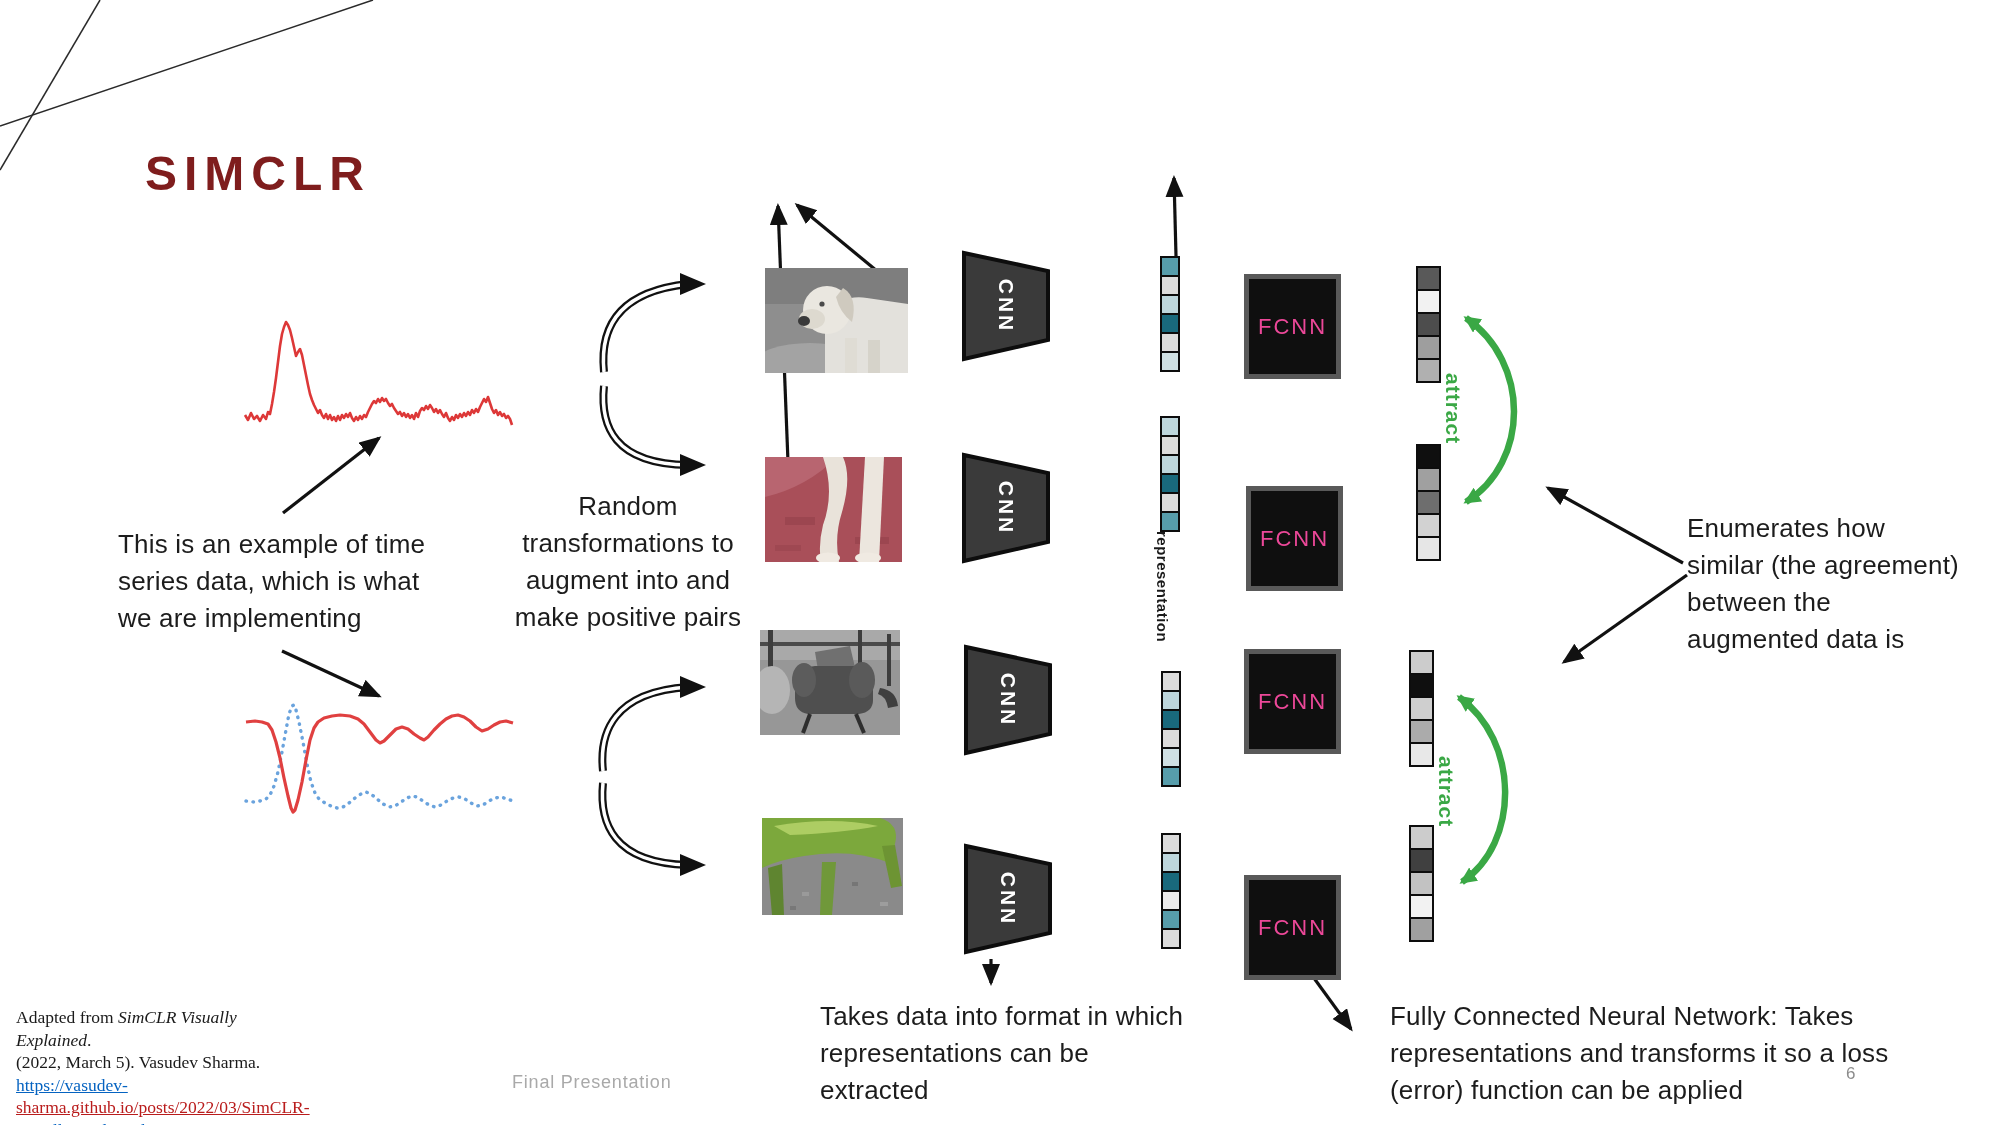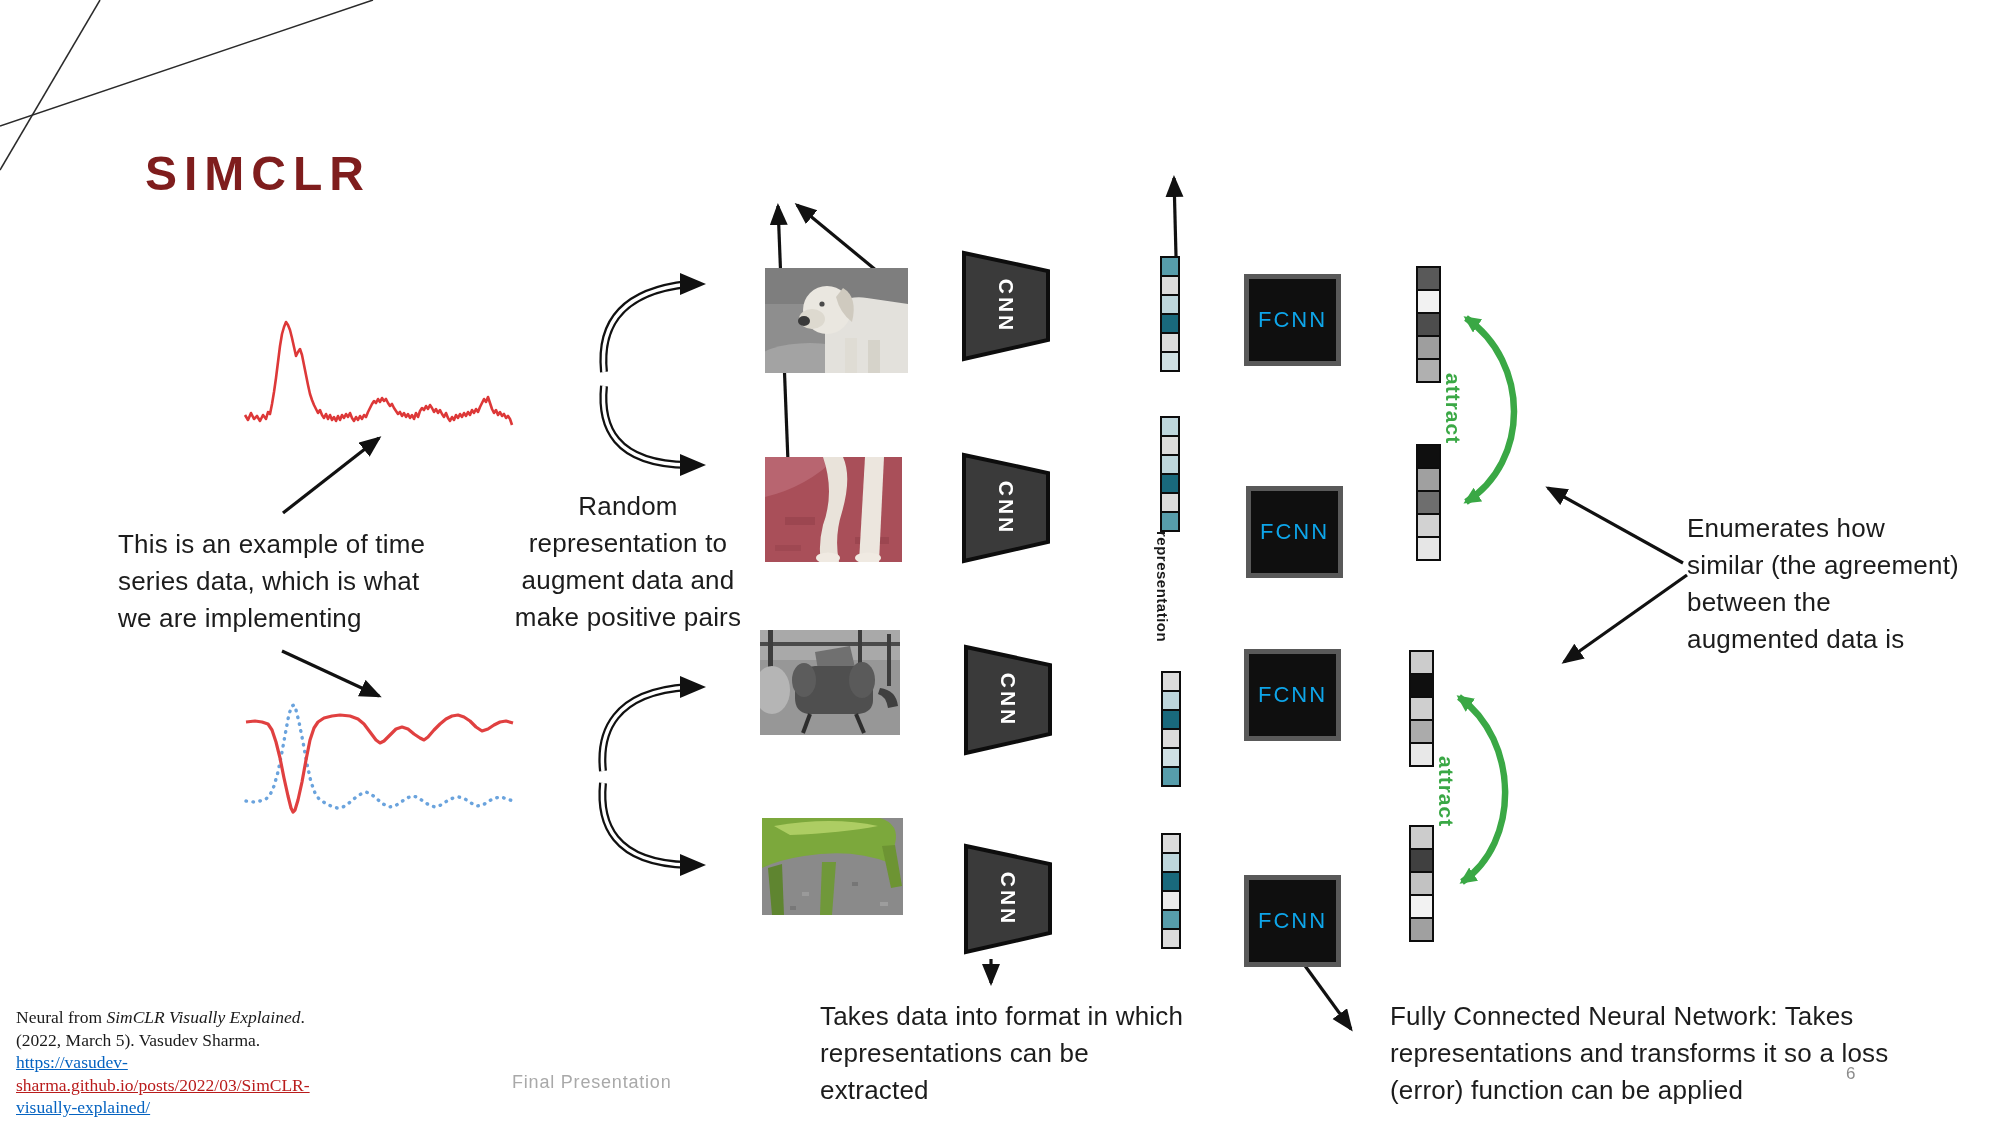--- a/index.html
+++ b/index.html
@@ -6,23 +6,23 @@
   .slide{position:relative;width:2000px;height:1125px;background:#ffffff;overflow:hidden;
          font-family:"Liberation Sans",sans-serif;color:#1c1c1c;}
   svg.overlay{position:absolute;left:0;top:0;z-index:1;pointer-events:none;}
   .txt{position:absolute;z-index:3;font-size:26px;line-height:37px;color:#1c1c1c;letter-spacing:0.2px;}
   .title{position:absolute;z-index:3;font-size:48px;font-weight:600;letter-spacing:7px;color:#7f1d1d;}
   .center{text-align:center;}
   .photo{position:absolute;z-index:2;}
   .cnn{position:absolute;z-index:2;width:90px;height:112px;}
   .cnn-label{position:absolute;inset:0;display:flex;align-items:center;justify-content:center;
              transform:rotate(90deg);color:#fff;font-weight:bold;font-size:21px;letter-spacing:3px;}
-  .fcnn{position:absolute;z-index:2;width:97px;height:92px;background:#0f0f0f;border:5px solid #595959;
+  .fcnn{position:absolute;z-index:2;width:97px;height:105px;background:#0f0f0f;border:5px solid #595959;
         box-sizing:border-box;display:flex;align-items:center;justify-content:center;
-        color:#0ea5e9;font-size:22px;letter-spacing:2px;font-weight:500;}
+        color:#ec4899;font-size:22px;letter-spacing:2px;font-weight:500;}
   .strip{position:absolute;z-index:2;display:flex;flex-direction:column;}
   .strip .cell{box-sizing:border-box;border:2px solid #0d0d0d;}
   .strip .cell + .cell{margin-top:-2px;}
   .mid .cell{width:20px;height:21px;}
   .right .cell{width:25px;height:25px;}
   .vlabel{position:absolute;z-index:3;writing-mode:vertical-rl;font-size:15px;font-weight:600;
           color:#1a1a1a;letter-spacing:0.5px;}
   .attract{position:absolute;z-index:3;writing-mode:vertical-rl;font-size:21px;font-weight:bold;letter-spacing:1px;}
   .citation{position:absolute;z-index:3;font-family:"Liberation Serif",serif;font-size:17.5px;
             line-height:22.5px;color:#1a1a1a;}
@@ -95,21 +95,21 @@
       <path d="M1459,697 C1520,741 1520,843 1462,882" marker-start="url(#mgreen)" marker-end="url(#mgreen)"></path>
     </g>
   </svg>
 
   <div class="title" style="left:145px;top:146px;">SIMCLR</div>
 
 
 
   <div class="txt" style="left:118px;top:526px;width:330px;">This is an example of time series data, which is what we are implementing</div>
 
-  <div class="txt center" style="left:497px;top:488px;width:262px;">Random representation to augment data and make positive pairs</div>
+  <div class="txt center" style="left:497px;top:488px;width:262px;">Random transformations to augment into and make positive pairs</div>
 
   <div class="txt" style="left:820px;top:998px;width:380px;">Takes data into format in which representations can be extracted</div>
 
   <div class="txt" style="left:1390px;top:998px;width:515px;">Fully Connected Neural Network: Takes representations and transforms it so a loss (error) function can be applied</div>
 
   <div class="txt" style="left:1687px;top:510px;width:280px;">Enumerates how similar (the agreement) between the augmented data is</div>
 
   <svg class="photo" style="left:765px;top:268px;" width="143" height="105" viewBox="0 0 143 105">
     <rect width="143" height="105" fill="#8e8e8e"></rect>
     <rect width="143" height="36" fill="#7e7e7e"></rect>
@@ -258,21 +258,21 @@
       <div class="cell" style="background: rgb(64, 64, 64);"></div>
       <div class="cell" style="background: rgb(194, 194, 194);"></div>
       <div class="cell" style="background: rgb(242, 242, 242);"></div>
       <div class="cell" style="background: rgb(160, 160, 160);"></div>
     </div>
 
   <div class="attract" style="left:1441px;top:373px;color:#3aa845;">attract</div>
   <div class="attract" style="left:1434px;top:756px;color:#3aa845;">attract</div>
 
   <div class="citation" style="left:16px;top:1006px;width:300px;">
-    <span>Neural from </span><span class="it">SimCLR Visually Explained</span><span>.</span><br>
+    <span>Adapted from </span><span class="it">SimCLR Visually Explained</span><span>.</span><br>
     <span>(2022, March 5). Vasudev Sharma.</span>
     <span class="link" style="color:#0563c1;">https://vasudev-</span>
     <span class="link" style="color:#b91c1c;">sharma.github.io/posts/2022/03/SimCLR-</span>
     <span class="link" style="color:#0563c1;">visually-explained/</span>
   </div>
 
   <div class="footer" style="left:512px;top:1072px;">Final Presentation</div>
   <div class="pagenum" style="left:1846px;top:1064px;">6</div>
 
 </div>

